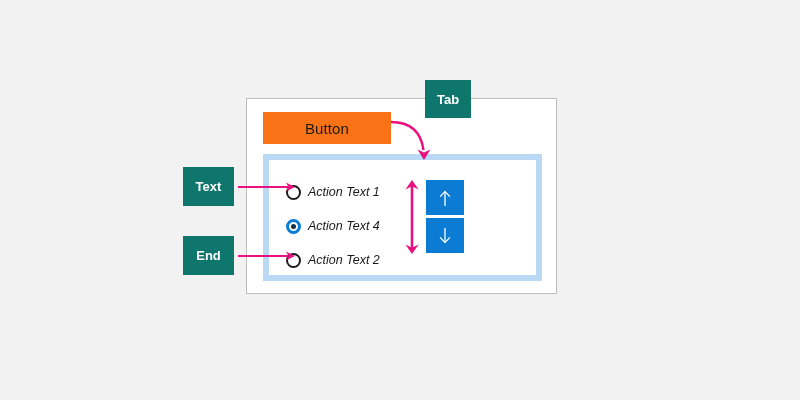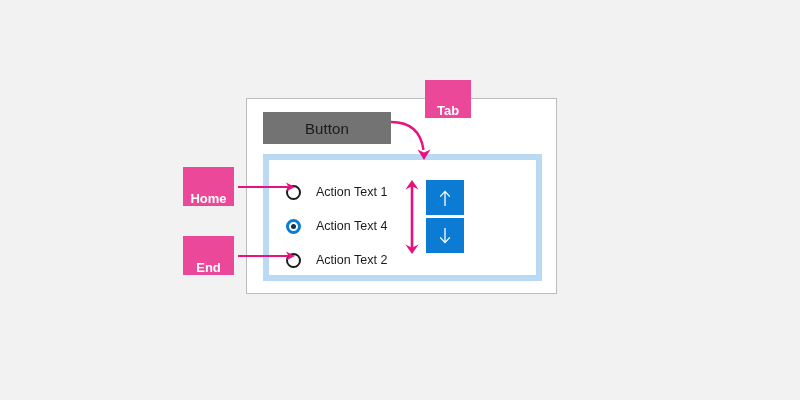--- a/index.html
+++ b/index.html
@@ -31,21 +31,21 @@
     box-sizing: border-box;
   }
 
   
   .gray-button {
     position: absolute;
     left: 16px;
     top: 13px;
     width: 128px;
     height: 32px;
-    background: #737373;
+    background: #f97316;
     color: #1a1a1a;
     font-size: 15px;
     display: flex;
     align-items: center;
     justify-content: center;
     box-sizing: border-box;
     letter-spacing: .1px;
   }
 
   
@@ -92,24 +92,25 @@
     content: "";
     position: absolute;
     left: 2px;
     top: 2px;
     width: 5px;
     height: 5px;
     border-radius: 50%;
     background: #14304a;
   }
   .radio-label {
-    margin-left: 15px;
+    margin-left: 7px;
     font-size: 12.5px;
     color: #1a1a1a;
     white-space: nowrap;
+    font-style: italic;
   }
 
   
   .spinner {
     position: absolute;
     left: 157px;
     top: 20px;
     width: 38px;
   }
   .spin-btn {
@@ -139,26 +140,26 @@
     position: absolute;
     left: 390px;
     top: 112px;
     width: 52px;
     height: 52px;
   }
 
   
   .key-chip {
     position: absolute;
-    background: #ec4899;
+    background: #0f766e;
     color: #ffffff;
     font-size: 13px;
     font-weight: bold;
     display: flex;
-    align-items: flex-end;
+    align-items: center;
     justify-content: center;
     box-sizing: border-box;
   }
   #chip-tab   { left: 425px; top: 80px;  width: 46px; height: 38px; }
   #chip-home  { left: 183px; top: 167px; width: 51px; height: 39px; }
   #chip-end   { left: 183px; top: 236px; width: 51px; height: 39px; }
 
   
   .point-arrow {
     position: absolute;
@@ -227,21 +228,21 @@
   <svg class="curved-arrow" viewBox="0 0 52 52">
     <path d="M1 10 C 20 10, 31 20, 33.5 38" fill="none" stroke="#e8117f" stroke-width="2.4"></path>
     <path d="M34 48 L27.5 37.5 L34 40.5 L40.5 37.5 Z" fill="#e8117f"></path>
   </svg>
 
   <div class="key-chip" id="chip-tab">
     <span>Tab</span>
   </div>
 
   <div class="key-chip" id="chip-home">
-    <span>Home</span>
+    <span>Text</span>
   </div>
 
   <div class="key-chip" id="chip-end">
     <span>End</span>
   </div>
 
   <svg class="point-arrow" id="arrow-home" viewBox="0 0 58 16">
     <line x1="0" y1="8" x2="50" y2="8" stroke="#e8117f" stroke-width="2"></line>
     <path d="M57 8 L48 3.4 L50.5 8 L48 12.6 Z" fill="#e8117f"></path>
   </svg>

